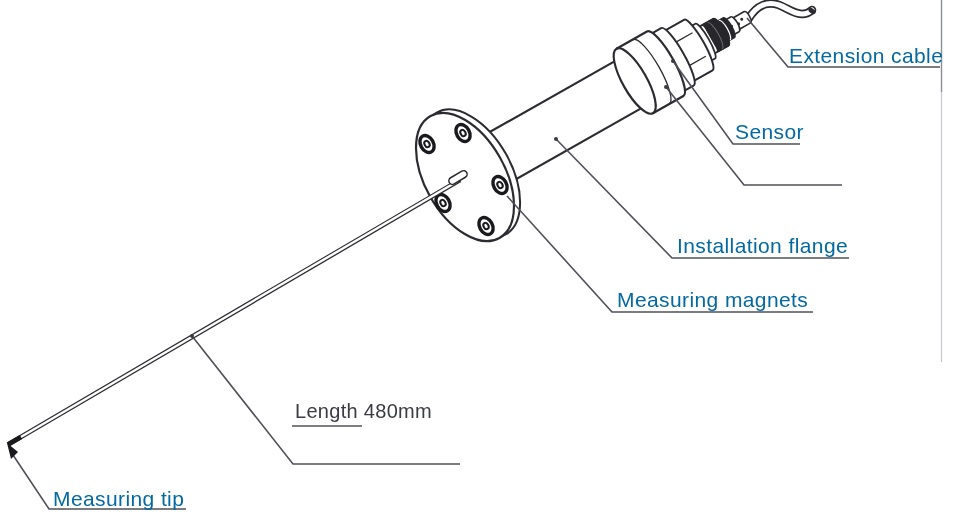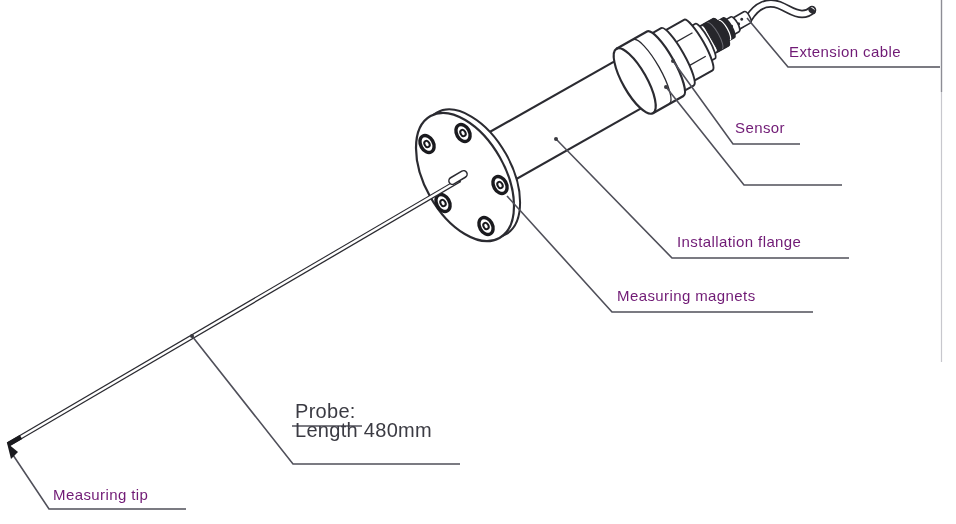--- a/index.html
+++ b/index.html
@@ -2,21 +2,21 @@
 <html><head>
 <meta charset="utf-8">
 <style>
   html,body{margin:0;padding:0;background:#ffffff;}
   #stage{
     position:relative;width:956px;height:524px;background:#ffffff;overflow:hidden;
     font-family:"Liberation Sans","DejaVu Sans",sans-serif;
   }
   #drawing{position:absolute;left:0;top:0;}
   .lbl{
-    position:absolute;color:#701a75;font-size:15px;letter-spacing:.4px;
+    position:absolute;color:#0369a1;font-size:21px;letter-spacing:.4px;
     white-space:nowrap;line-height:1.1;
   }
   .probe-note{
     position:absolute;color:#3b3b43;font-size:20px;letter-spacing:.3px;
     white-space:nowrap;line-height:18.5px;
   }
 </style>
 </head>
 <body>
 
@@ -141,18 +141,17 @@
   <div class="lbl" style="left:789px;top:44px">Extension cable</div>
 
   <div class="lbl" style="left:735px;top:120px">Sensor</div>
 
 
   <div class="lbl" style="left:677px;top:234px">Installation flange</div>
 
   <div class="lbl" style="left:617px;top:288px">Measuring magnets</div>
 
   <div style="position:absolute;left:295px;top:402px">
-    <div class="probe-note" style="position:static">Probe:</div>
     <div class="probe-note" style="position:static">Length 480mm</div>
   </div>
 
   <div class="lbl" style="left:53px;top:487px">Measuring tip</div>
 </div>
 
 </body></html>

